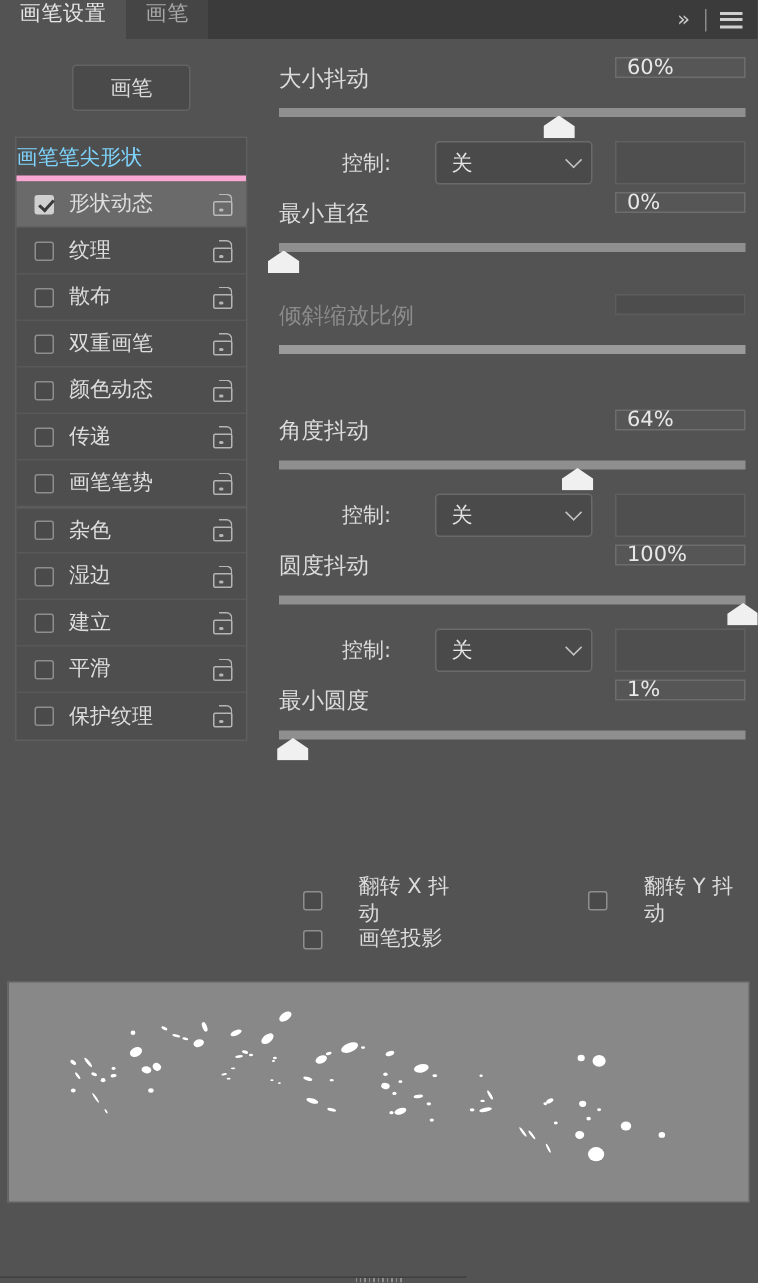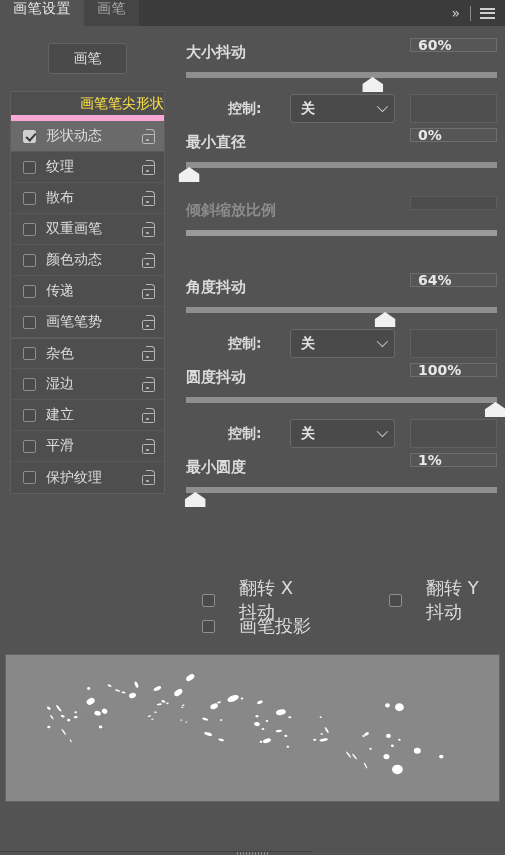--- a/index.html
+++ b/index.html
@@ -39,22 +39,22 @@
     color: #dcdcdc; font-size: 14px; display: flex;
     align-items: center; justify-content: center;
   }
 
   
   .sidebar {
     position: absolute; left: 10px; top: 91px; width: 155px;
     background: #4e4e4e; border: 1px solid #5f5f5f;
   }
   .sb-head {
-    height: 29px; display: flex; align-items: center; justify-content: flex-end;
-    font-size: 14px; color: #fde047; border-bottom: 6px solid #f9a8d4;
+    height: 29px; display: flex; align-items: center; justify-content: flex-start;
+    font-size: 14px; color: #7dd3fc; border-bottom: 4px solid #f9a8d4;
   }
   .sb-row {
     height: 31px; display: flex; align-items: center; padding: 0 9px 0 12px;
     border-bottom: 1px solid #585858; position: relative;
   }
   .sb-row:last-child { border-bottom: none; }
   .sb-row.sel { background: #6a6a6a; }
   .sb-row.gap { border-top: 1px solid #5f5f5f; }
   .cbx {
     width: 13px; height: 13px; border: 1px solid #8e8e8e; border-radius: 2px;
@@ -76,21 +76,21 @@
     content: ""; position: absolute; left: 4px; top: 0;
     width: 8px; height: 8px; border: 1.4px solid #c8c8c8;
     border-bottom: none; border-left: none; border-radius: 0 4px 0 0;
   }
   .lock i {
     position: absolute; left: 4.4px; bottom: 2.6px;
     width: 2.4px; height: 2.4px; background: #c8c8c8; border-radius: 50%;
   }
 
   
-  .pane { position: absolute; left: 186px; top: 38px; width: 311px; font-weight: bold; }
+  .pane { position: absolute; left: 186px; top: 38px; width: 311px; }
   .prow { position: relative; height: 34px; }
   .plabel { position: absolute; left: 0; top: 5px; font-size: 15px; color: #dcdcdc; }
   .plabel.dim { color: #8c8c8c; }
   .pval {
     position: absolute; right: 0; top: 0; width: 87px; height: 14px;
     background: #565656; border: 1px solid #6d6d6d;
     color: #e8e8e8; font-size: 14px; display: flex; align-items: center;
     padding-left: 7px;
   }
   .pval.dim { background: #4d4d4d; border-color: #5d5d5d; }
@@ -126,21 +126,21 @@
   .ctl-extra {
     position: absolute; right: 0; top: 0; width: 87px; height: 29px;
     background: #4f4f4f; border: 1px solid #606060;
   }
 
   
   .cbxgrid { position: absolute; left: 178px; top: 587px; width: 320px; }
   .cbline { display: flex; align-items: center; height: 26px; }
   .cbitem { display: flex; align-items: center; }
   .cbitem .cbx { width: 13px; height: 13px; }
-  .cbitem span { margin-left: 24px; font-size: 18px; color: #dcdcdc; }
+  .cbitem span { margin-left: 24px; font-size: 14px; color: #dcdcdc; }
   .cbspacer { width: 62px; }
 
   
   .preview {
     position: absolute; left: 5px; top: 654px; width: 495px; height: 148px;
     background: #888888; border: 1px solid #636363;
     overflow: hidden;
   }
   .preview svg { display: block; width: 100%; height: 100%; }
 

